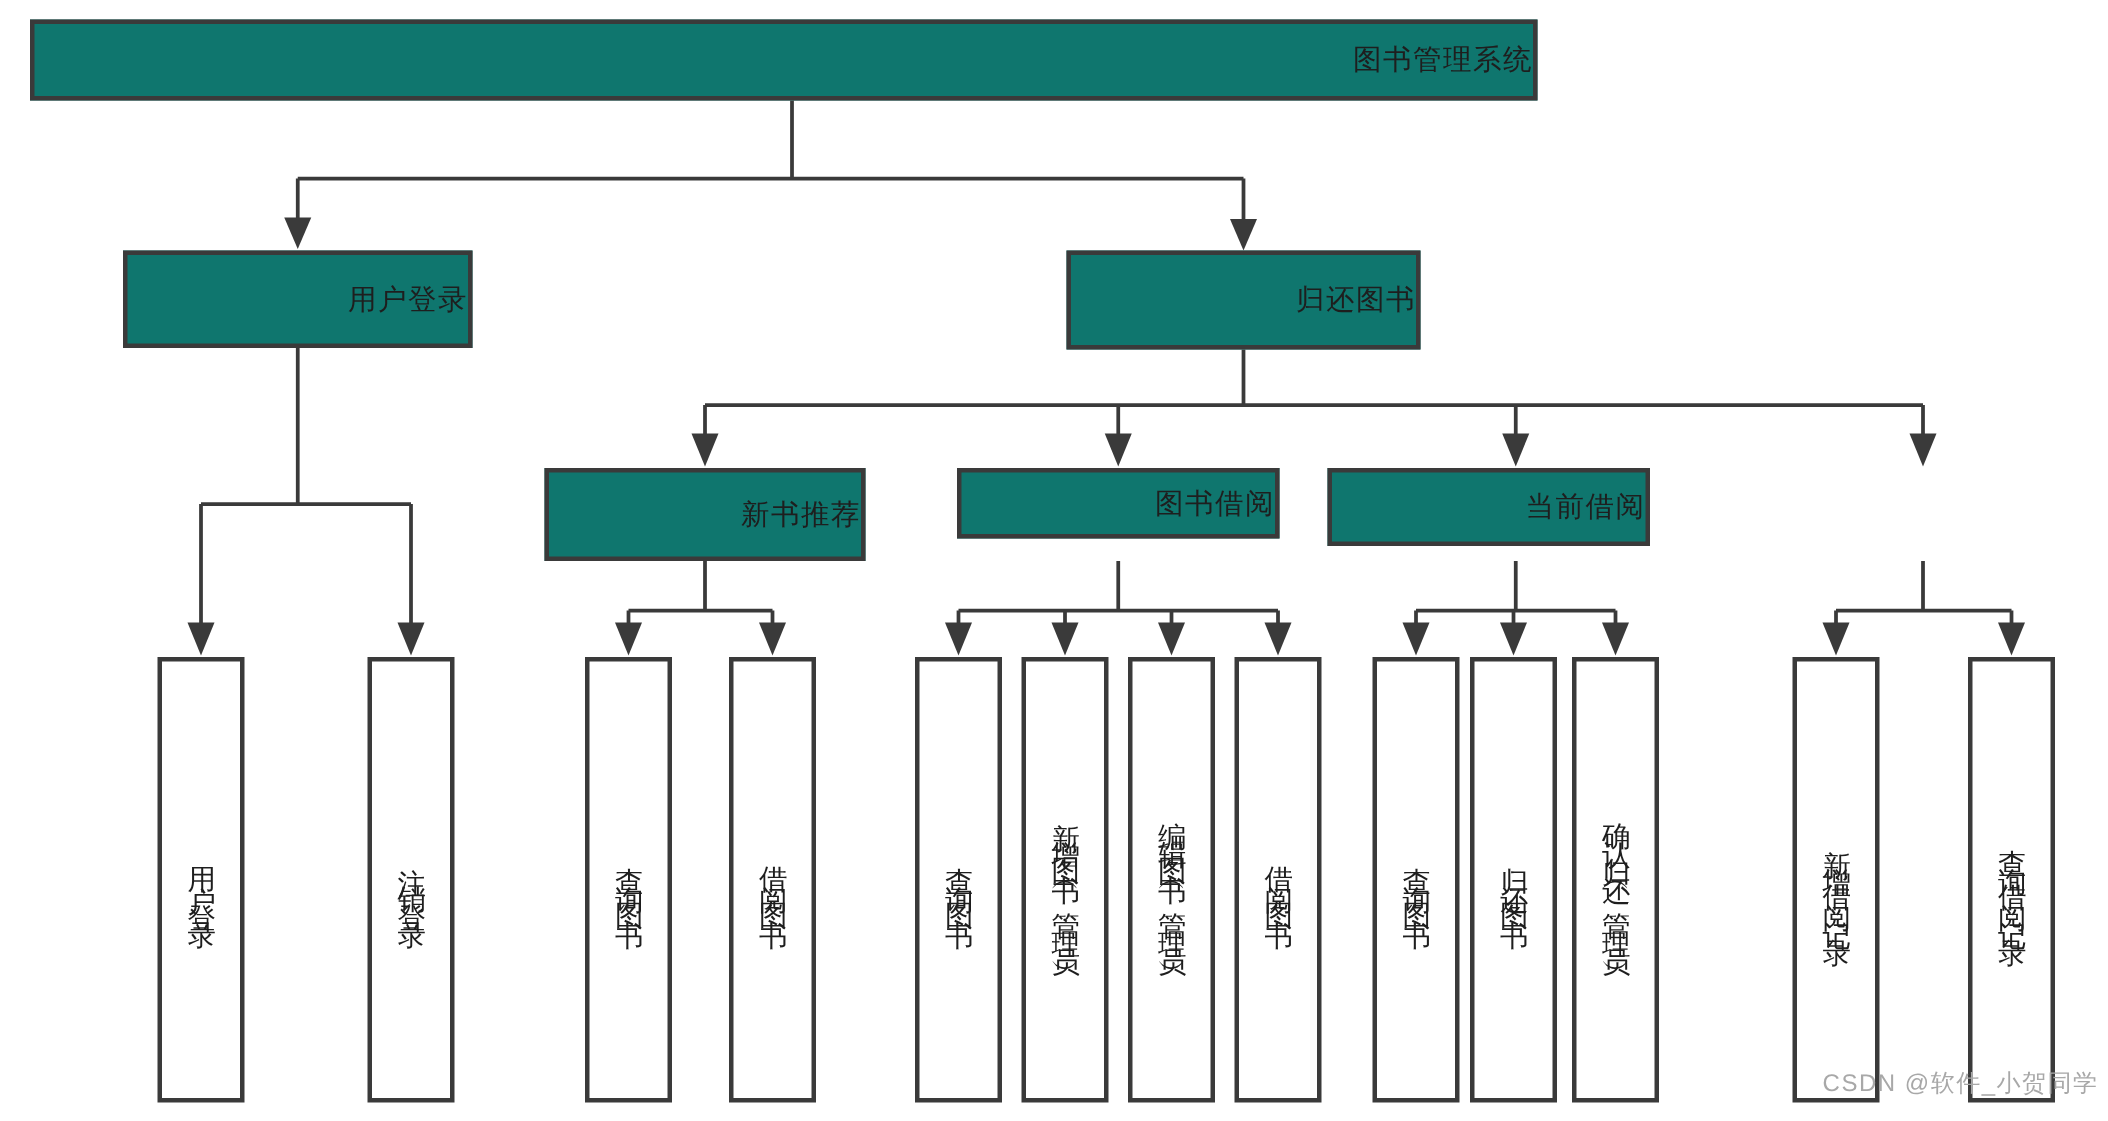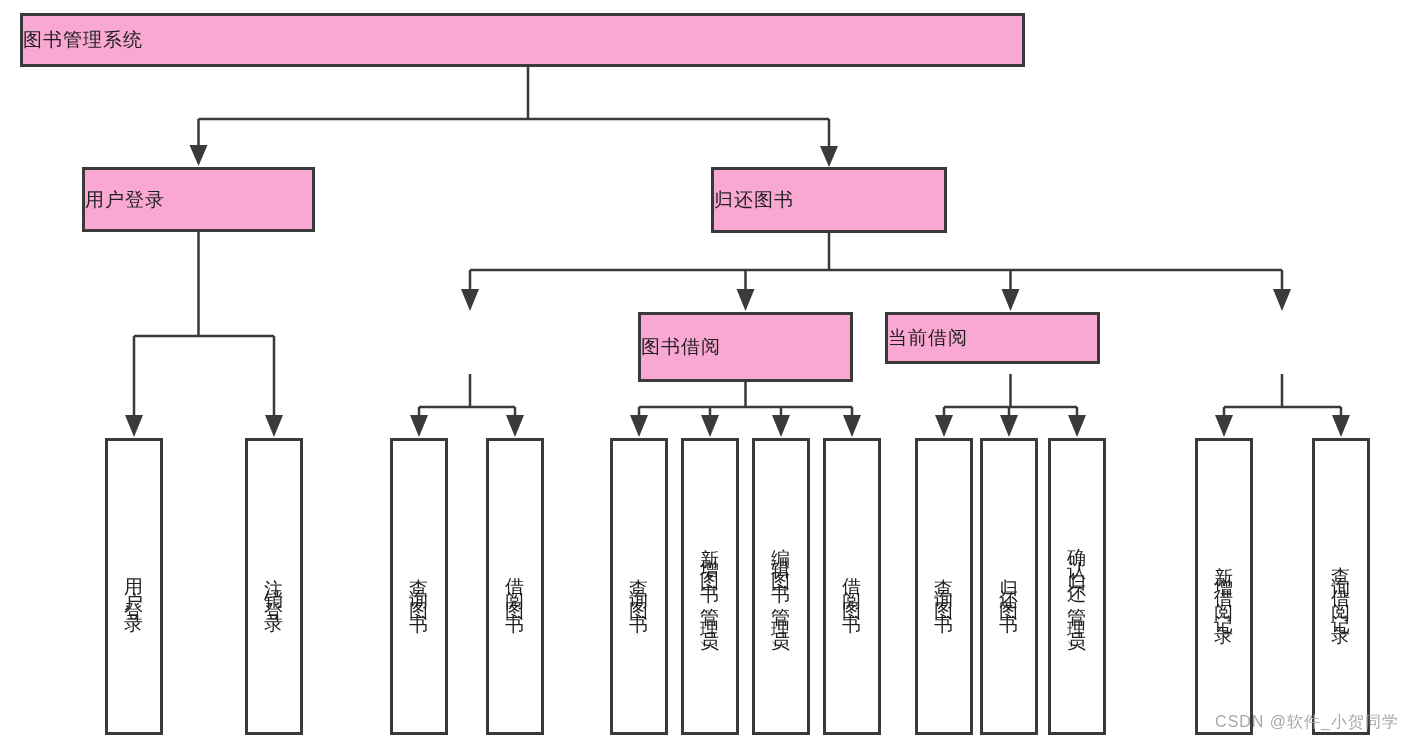--- a/index.html
+++ b/index.html
@@ -20,24 +20,24 @@
     position: absolute;
     left: 0;
     top: 0;
     width: 1405px;
     height: 747px;
   }
   .node {
     position: absolute;
     box-sizing: border-box;
     border: 3px solid #3a3a3a;
-    background: #f9a8d4;
+    background: #0f766e;
     display: flex;
     align-items: center;
-    justify-content: flex-start;
+    justify-content: flex-end;
     font-size: 19px;
     letter-spacing: 1px;
     color: #1e1e1e;
     white-space: nowrap;
   }
   .vnode {
     position: absolute;
     box-sizing: border-box;
     border: 3px solid #3a3a3a;
     background: #ffffff;
@@ -124,21 +124,24 @@
     <span>图书管理系统</span>
   </div>
 
   <div class="node" style="left:82px; top:167px; width:233px; height:65px;">
     <span>用户登录</span>
   </div>
   <div class="node" style="left:711px; top:167px; width:236px; height:66px;">
     <span>归还图书</span>
   </div>
 
-  <div class="node" style="left:638px; top:312px; width:215px; height:70px;">
+  <div class="node" style="left:363px; top:312px; width:214px; height:62px;">
+    <span>新书推荐</span>
+  </div>
+  <div class="node" style="left:638px; top:312px; width:215px; height:47px;">
     <span>图书借阅</span>
   </div>
   <div class="node" style="left:875px; top:312px; width:215px; height:52px;margin-left:10px;">
     <span>当前借阅</span>
   </div>
 
   <div class="vnode" style="left:105px;">
     <span>用户登录</span>
   </div>
   <div class="vnode" style="left:245px;">

